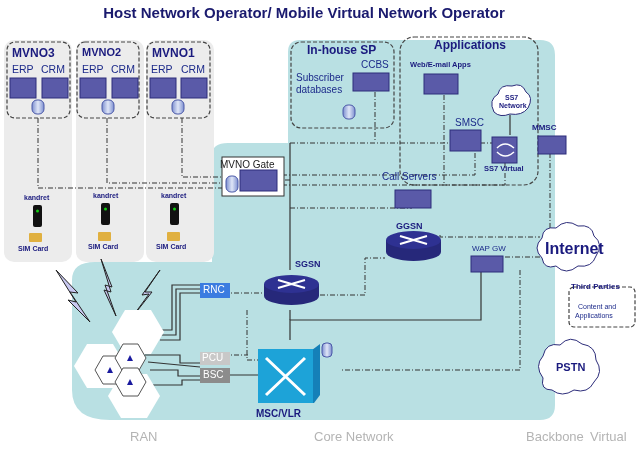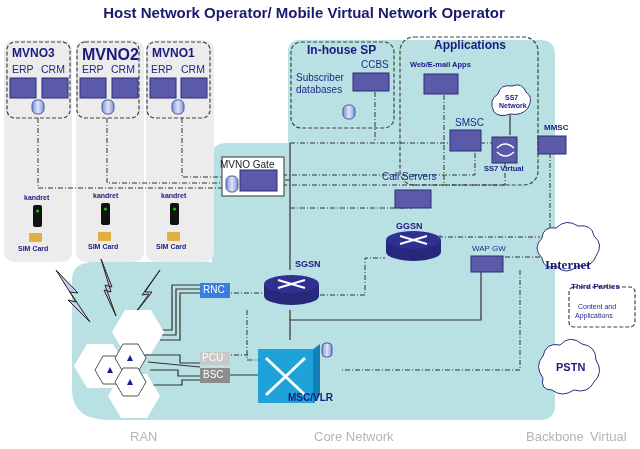--- a/index.html
+++ b/index.html
@@ -159,21 +159,21 @@
     <polygon points="127,385 130,379 133,385" fill="#1a1a9e" stroke="none"></polygon>
   </g>
 
   <path d="M542,258 Q532,248 542,238 Q543,226 556,228 Q566,218 578,226 Q592,224 594,236 Q604,244 596,256 Q592,268 578,266 Q566,276 556,266 Q544,270 542,258 Z" fill="#fff" stroke="#2d2d7a"></path>
   <path d="M543,378 Q534,366 543,356 Q546,342 560,345 Q570,334 582,344 Q596,346 596,360 Q604,372 594,382 Q588,394 574,390 Q562,398 552,390 Q540,390 543,378 Z" fill="#fff" stroke="#2d2d7a"></path>
 </svg>
 
 <div class="lbl title">Host Network Operator/ Mobile Virtual Network Operator</div>
 
 <div class="lbl bold-navy" style="left:12px;top:46px;font-size:12px;">MVNO3</div>
-<div class="lbl bold-navy" style="left:82px;top:46px;font-size:16px;">MVNO2</div>
+<div class="lbl bold-navy" style="left:82px;top:46px;font-size:11px;">MVNO2</div>
 <div class="lbl bold-navy" style="left:152px;top:46px;font-size:12px;">MVNO1</div>
 
 <div class="lbl navy" style="left:12px;top:63px;font-size:10.5px;">ERP</div>
 <div class="lbl navy" style="left:41px;top:63px;font-size:10.5px;">CRM</div>
 <div class="lbl navy" style="left:82px;top:63px;font-size:10.5px;">ERP</div>
 <div class="lbl navy" style="left:111px;top:63px;font-size:10.5px;">CRM</div>
 <div class="lbl navy" style="left:151px;top:63px;font-size:10.5px;">ERP</div>
 <div class="lbl navy" style="left:181px;top:63px;font-size:10.5px;">CRM</div>
 
 <div class="lbl bold-navy" style="left:24px;top:194px;font-size:7px;">kandret</div>
@@ -190,33 +190,33 @@
 
 <div class="lbl bold-navy" style="left:434px;top:38px;font-size:12px;">Applications</div>
 <div class="lbl bold-navy" style="left:410px;top:60px;font-size:7.5px;">Web/E-mail Apps</div>
 <div class="lbl navy" style="left:455px;top:117px;font-size:10px;">SMSC</div>
 <div class="lbl bold-navy" style="left:505px;top:94px;font-size:7px;">SS7</div>
 <div class="lbl bold-navy" style="left:499px;top:102px;font-size:7px;">Network</div>
 <div class="lbl bold-navy" style="left:484px;top:164px;font-size:7.5px;">SS7 Virtual</div>
 
 <div class="lbl" style="left:220px;top:159px;font-size:10px;color:#222;">MVNO Gate</div>
 <div class="lbl navy" style="left:382px;top:171px;font-size:10px;">Call Servers</div>
-<div class="lbl bold-navy" style="left:544px;top:123px;font-size:8px;">MMSC</div>
+<div class="lbl bold-navy" style="left:532px;top:123px;font-size:8px;">MMSC</div>
 
 <div class="lbl bold-navy" style="left:396px;top:221px;font-size:9px;">GGSN</div>
 <div class="lbl bold-navy" style="left:295px;top:259px;font-size:9px;">SGSN</div>
 <div class="lbl navy" style="left:472px;top:244px;font-size:8px;">WAP GW</div>
 
 <div class="lbl" style="left:203px;top:284px;font-size:10px;color:#fff;">RNC</div>
 <div class="lbl" style="left:202px;top:352px;font-size:10px;color:#fff;">PCU</div>
 <div class="lbl" style="left:203px;top:369px;font-size:10px;color:#fff;">BSC</div>
 
-<div class="lbl bold-navy" style="left:256px;top:392px;font-size:10px;margin-left:32px;">MSC/VLR</div>
-
-<div class="lbl bold-navy" style="left:545px;top:257px;font-size:13px;font-family:Liberation Serif, serif;">Internet</div>
+<div class="lbl bold-navy" style="left:256px;top:408px;font-size:10px;">MSC/VLR</div>
+
+<div class="lbl bold-navy" style="left:545px;top:240px;font-size:16px;">Internet</div>
 <div class="lbl bold-navy" style="left:571px;top:282px;font-size:8px;">Third Parties</div>
 <div class="lbl navy" style="left:578px;top:303px;font-size:7px;">Content and</div>
 <div class="lbl navy" style="left:575px;top:312px;font-size:7px;">Applications</div>
 <div class="lbl bold-navy" style="left:556px;top:361px;font-size:11px;">PSTN</div>
 
 <div class="lbl grey" style="left:8px;top:429px;margin-top:24px;">Appliance</div>
 <div class="lbl grey" style="left:130px;top:429px;">RAN</div>
 <div class="lbl grey" style="left:314px;top:429px;">Core Network</div>
 <div class="lbl grey" style="left:526px;top:429px;">Backbone</div>
 <div class="lbl grey" style="left:590px;top:429px;">Virtual</div>

